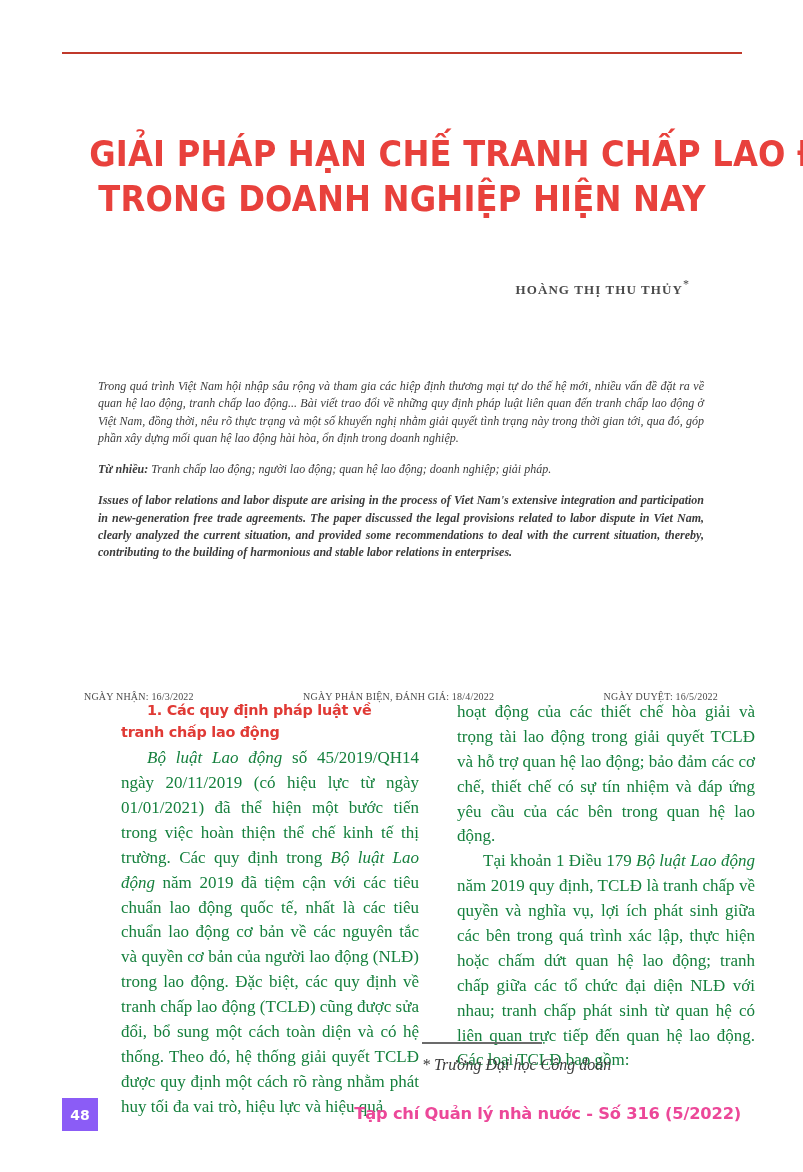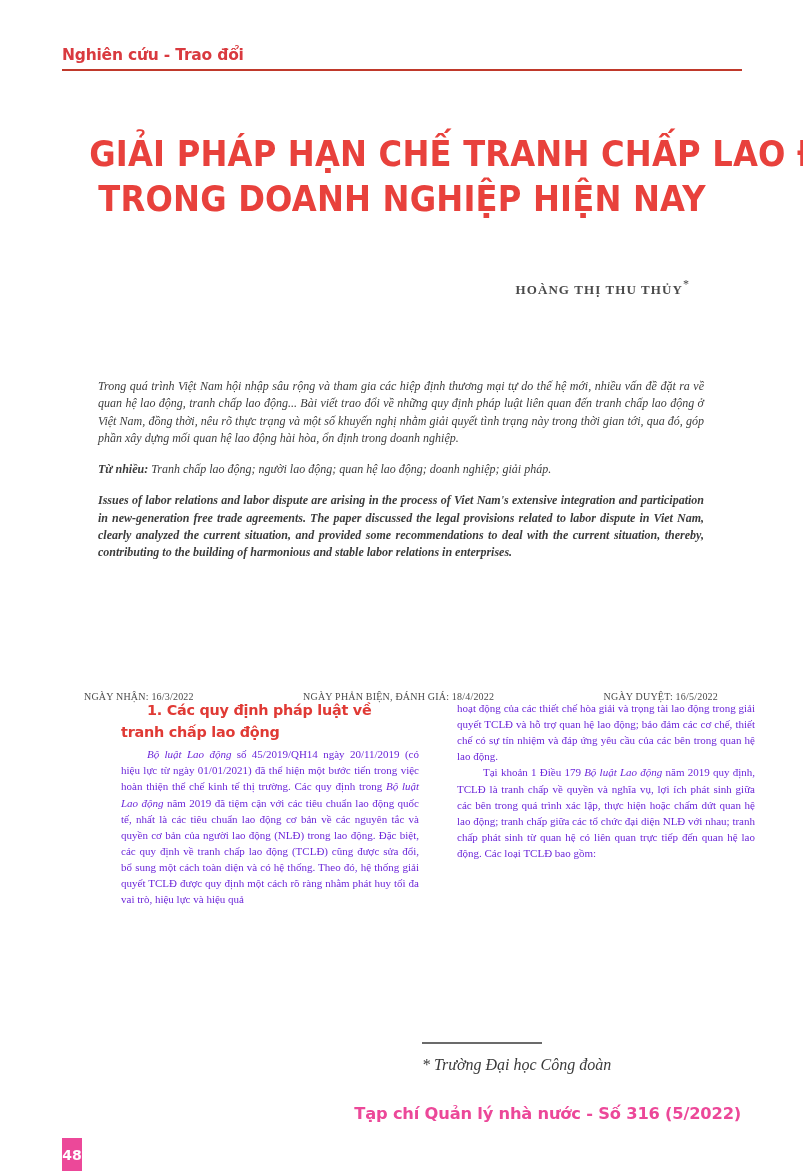--- a/index.html
+++ b/index.html
@@ -148,26 +148,26 @@
     font-family: "DejaVu Sans", "Liberation Sans", sans-serif;
     font-weight: bold;
     font-size: 14.4px;
     color: #e03a35;
     line-height: 1.5;
     margin: 0 0 3px 0;
     text-indent: 26px;
     letter-spacing: -0.25px;
   }
   .body-p {
-    font-size: 11px;
+    font-size: 17px;
     line-height: 1.465;
     text-align: justify;
     margin: 0;
     text-indent: 26px;
-    color: #6d28d9;
+    color: #15803d;
   }
   .body-p.no-indent { text-indent: 0; }
   .it { font-style: italic; }
 
   
   .footnote {
     position: absolute;
     left: 422px;
     top: 1042px;
     width: 296px;
@@ -184,51 +184,49 @@
     line-height: 1.4;
     color: #3a3a3a;
     margin: 0;
   }
 
   
   .page-number-box {
     position: absolute;
     left: 62px;
     top: 1098px;
-    width: 20px;
+    width: 36px;
     height: 33px;
-    background: #ec4899;
+    background: #8b5cf6;
     color: #ffffff;
     font-family: "DejaVu Sans", "Liberation Sans", sans-serif;
     font-weight: bold;
     font-size: 14px;
     display: flex;
     align-items: center;
     justify-content: center;
-    margin-top: 40px;
   }
   .footer-journal {
     position: absolute;
     right: 62px;
     top: 1104px;
     font-family: "DejaVu Sans", "Liberation Sans", sans-serif;
     font-weight: bold;
     font-size: 16.3px;
     color: #ec4899;
     letter-spacing: -0.2px;
     white-space: nowrap;
   }
 </style>
 </head>
 <body>
 
 <div class="page">
 
   <div class="running-head">
-    <div class="running-head-text">Nghiên cứu - Trao đổi</div>
     <div class="head-rule"></div>
   </div>
 
   <div class="title-block">
     <div class="title-line">GIẢI PHÁP HẠN CHẾ TRANH CHẤP LAO ĐỘNG</div>
     <div class="title-line">TRONG DOANH NGHIỆP HIỆN NAY</div>
   </div>
 
   <div class="author-block">
     <span class="author-name">HOÀNG THỊ THU THỦY</span><span class="author-star">*</span>

